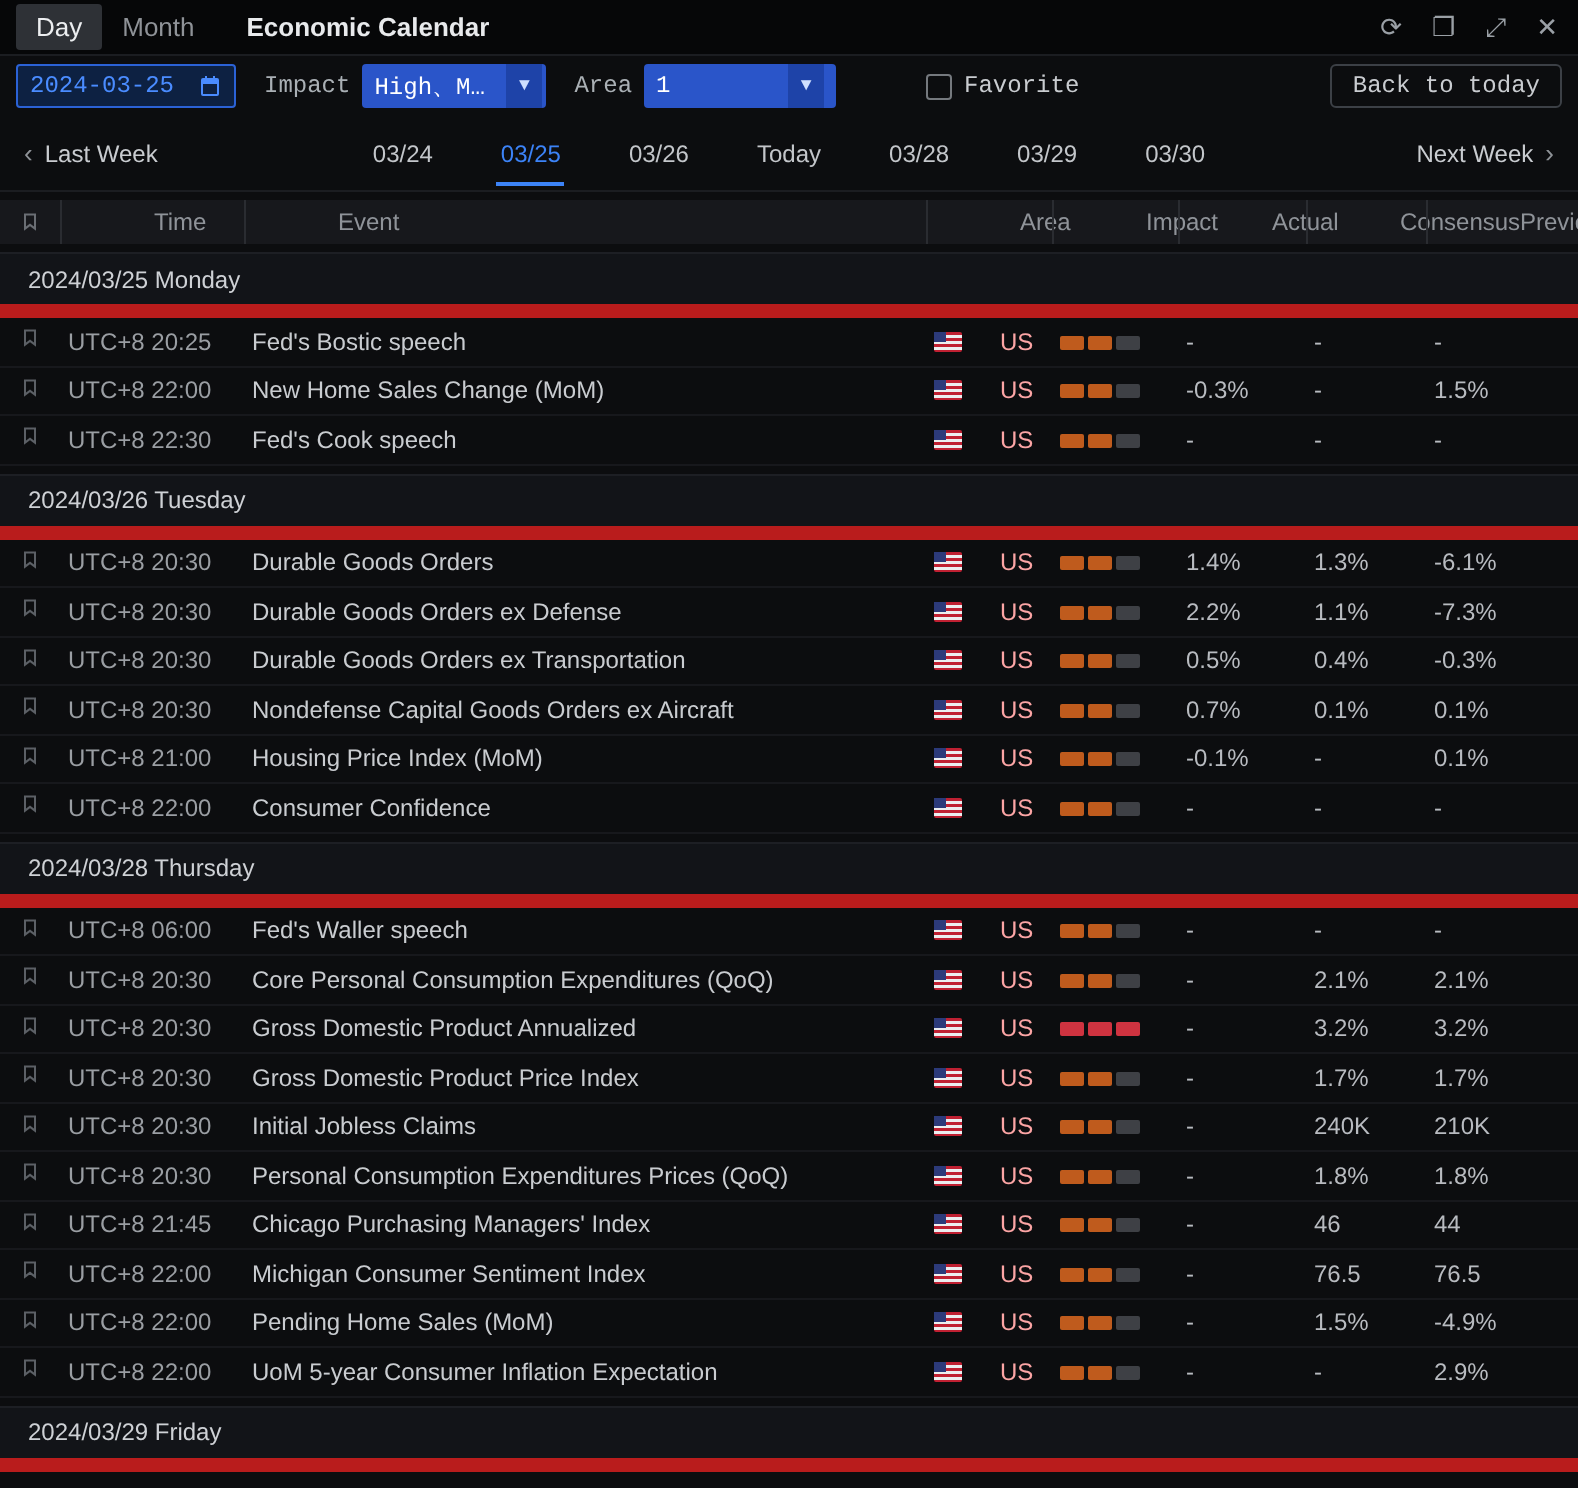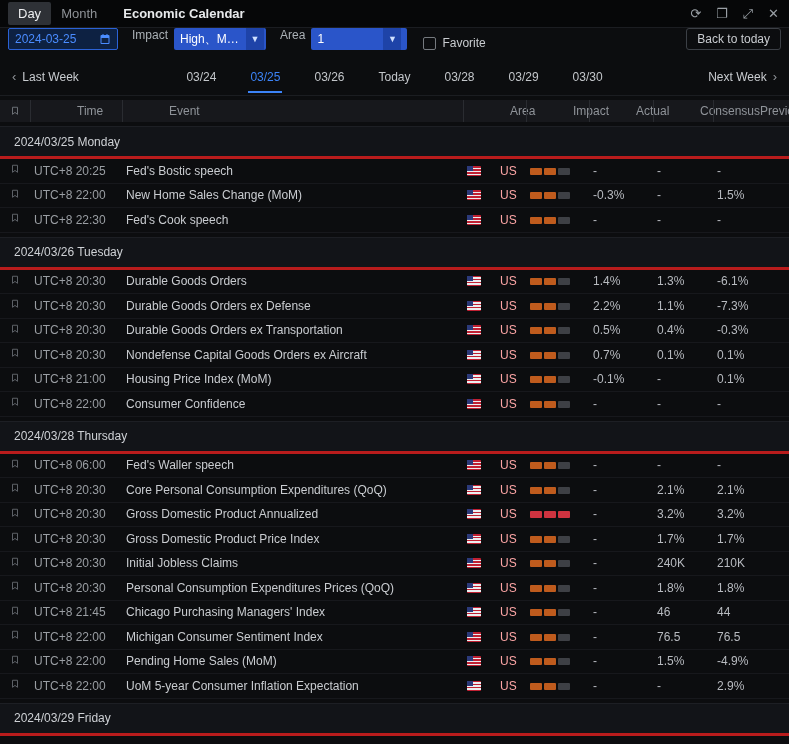--- a/index.html
+++ b/index.html
@@ -18,39 +18,39 @@
     height: 28px; background: #060708; border-bottom: 1px solid #1b1d21;
     display: flex; align-items: center; padding: 0 10px 0 8px;
   }
   .view-tab { padding: 4px 10px; border-radius: 2px; color: #8e9297; font-size: 13px; }
   .view-tab.active { background: #2e3136; color: #eceef0; }
   .win-title { margin-left: 16px; font-weight: bold; font-size: 13px; color: #e8eaec; }
   .win-controls { margin-left: auto; display: flex; align-items: center; gap: 15px; color: #9aa0a6; }
   .win-controls span { font-size: 13px; line-height: 1; cursor: pointer; }
 
   
-  .filterbar { height: 30px; display: flex; padding: 0 8px; }
+  .filterbar { height: 30px; display: flex; align-items: center; padding: 0 8px; font-family: Liberation Mono, monospace; }
   .date-picker {
     width: 110px; height: 22px; margin-left: 0;
     background: #0d2142; border: 1px solid #2b62d6; border-radius: 2px;
     display: flex; align-items: center; justify-content: space-between;
     padding: 0 6px; color: #4a8cff;
   }
   .date-picker .cal-icon { display: inline-flex; color: #4a8cff; }
   .flabel { color: #aab0b5; margin-left: 14px; }
   .select {
     height: 22px; margin-left: 6px; background: #2a55c9; border-radius: 2px;
     display: inline-flex; align-items: center; color: #fff; overflow: hidden;
   }
   .select .sel-text { padding: 0 6px; max-width: 72px; white-space: nowrap; overflow: hidden; text-overflow: ellipsis; }
   .select .caret { width: 18px; height: 22px; background: #1e43a8; display: inline-flex; align-items: center; justify-content: center; font-size: 9px; color: #cfe0ff; }
   .select-impact { width: 92px; }
   .select-area { width: 96px; }
   .select-area .sel-text { flex: 1; }
-  .checkbox-wrap { display: inline-flex; align-items: center; margin-left: 16px; cursor: pointer; }
+  .checkbox-wrap { display: inline-flex; align-items: center; cursor: pointer; padding-left: 45px; }
   .checkbox { width: 13px; height: 13px; border: 1px solid #75797e; border-radius: 2px; background: transparent; }
   .checkbox-wrap .cb-label { margin-left: 6px; color: #c9ccd0; }
   .back-btn {
     margin-left: auto; height: 22px; padding: 0 10px;
     border: 1px solid #3c4046; border-radius: 3px; color: #c9ccd0;
   }
 
   
   .weeknav {
     height: 38px; display: flex; align-items: center; padding: 0 12px;
@@ -68,21 +68,21 @@
     grid-template-columns: 30px 92px 1fr 63px 63px 64px 60px 76px;
     align-items: center;
   }
   .thead { height: 22px; background: #17181c; color: #8f9399; margin-top: 4px; }
   .thead .cell { padding-left: 4px; height: 100%; display: flex; align-items: center; }
   .thead .cell + .cell { border-left: 1px solid #2a2c31; padding-left: 46px; }
   .thead .c-bm { justify-content: center; padding-left: 0; color: #6a6e74; }
 
   .group-header {
     height: 33px; margin-top: 4px; background: #121418;
-    border-top: 1px solid #1d1f24; border-bottom: 3px solid #b91c1c;
+    border-top: 1px solid #1d1f24; border-bottom: 7px solid #b91c1c;
     display: flex; align-items: center; padding-left: 14px; color: #ced1d5;
   }
   .trow { height: 24.5px; border-bottom: 1px solid #17181c; }
   .trow .cell { padding-left: 4px; overflow: hidden; white-space: nowrap; text-overflow: ellipsis; }
   .c-bm { display: flex; justify-content: center; padding-left: 0 !important; color: #5c6066; }
   .c-time { color: #9a9ea3; }
   .c-event { color: #c9ccd0; }
   .c-area { display: flex; align-items: center; gap: 19px; color: #fca5a5; }
   .c-val { color: #b8bbc0; }
 

